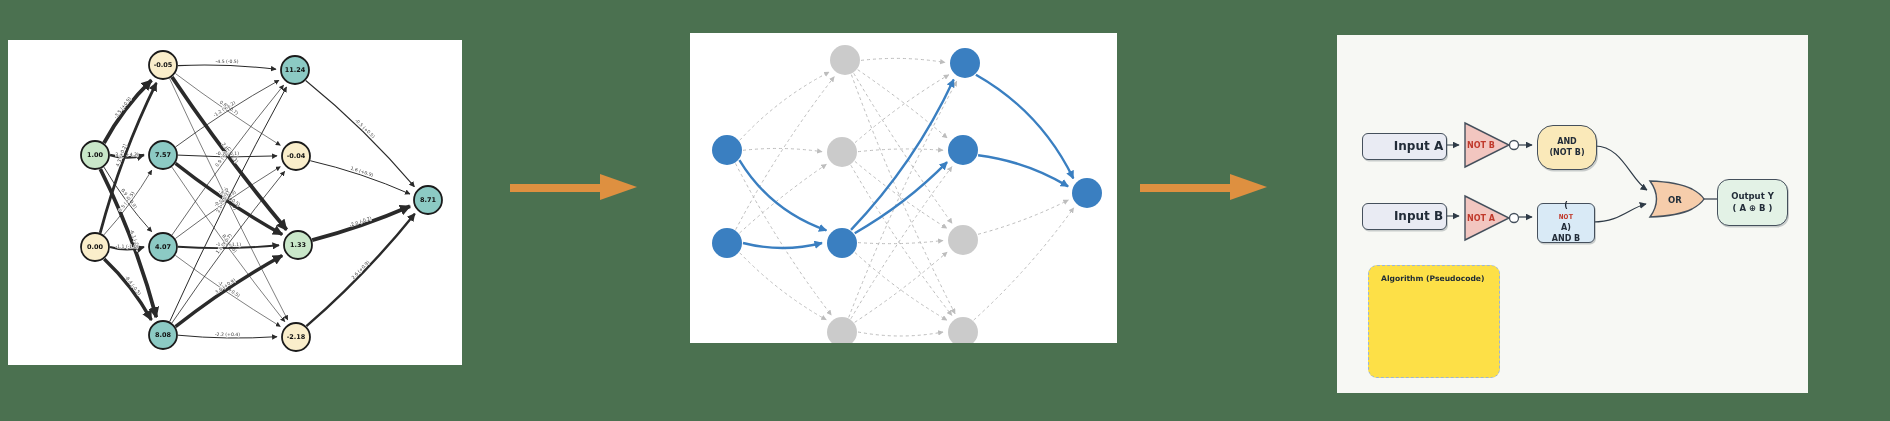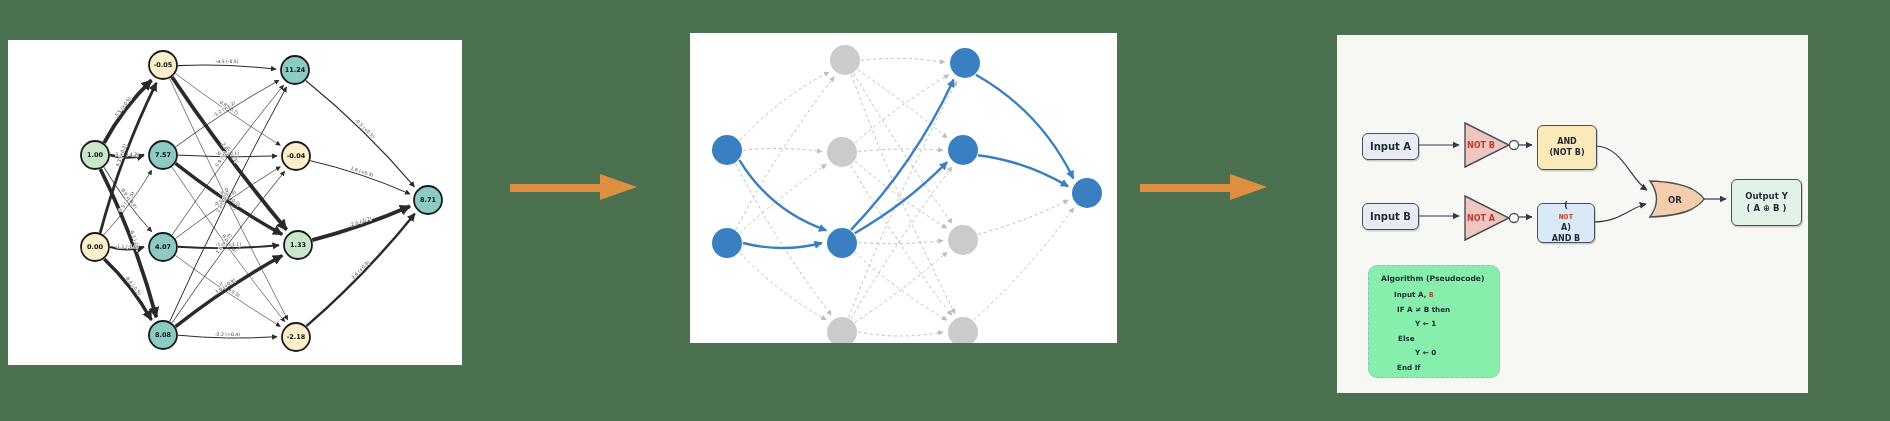--- a/index.html
+++ b/index.html
@@ -22,31 +22,31 @@
   .flow-arrow .shaft{position:absolute;left:0;top:10px;width:93px;height:8px;background:var(--arrow);}
   .flow-arrow .head{position:absolute;left:90px;top:0;width:0;height:0;
       border-top:13.5px solid transparent;border-bottom:13.5px solid transparent;
       border-left:37px solid var(--arrow);}
 
   
   .lbox{position:absolute;display:flex;flex-direction:column;align-items:center;justify-content:center;
         border:1.4px solid #45505c;border-radius:6px;font-weight:bold;color:#222c38;
         box-shadow:1px 1.5px 0 rgba(60,70,80,.25);line-height:1.35;text-align:center;}
   .lbox span{display:block;}
-  .box-input{left:25px;top:98px;width:55px;height:25px;background:#e9ebf3;font-size:10px;}
+  .box-input{left:25px;top:98px;width:55px;height:25px;background:#e9ebf3;font-size:12px;padding-left:28px;}
   #input-b-box{top:168px;border-radius:6px;}
-  .box-and{left:200px;top:90px;width:58px;height:43px;background:#fae9b9;font-size:8px;}
+  .box-and{left:200px;top:90px;width:58px;height:43px;background:#fae9b9;font-size:8px;border-radius:16px;}
   .box-andb{left:200px;top:168px;width:56px;height:38px;background:#d9eaf6;font-size:8px;}
-  .box-out{left:394px;top:144px;width:69px;height:45px;background:#e3f2e6;font-size:8.5px;}
+  .box-out{left:380px;top:144px;width:69px;height:45px;background:#e3f2e6;font-size:8.5px;border-radius:12px;}
   .red{color:#c0392b;font-family:Liberation Mono, monospace;}
   .gate-red{fill:#c0392b;font:bold 8px "DejaVu Sans",sans-serif;}
   .gate-dark{fill:#23303c;font:bold 8.5px "DejaVu Sans",sans-serif;}
 
   
-  .algo{position:absolute;left:31px;top:230px;width:132px;height:113px;background:#86efac;
+  .algo{position:absolute;left:31px;top:230px;width:132px;height:113px;background:#fde047;
         border:1.2px dashed #9db6d6;border-radius:9px;color:#1d2a36;font-weight:bold;
         box-sizing:border-box;padding:8px 6px 0 0;}
   .algo-title{font-size:7.6px;padding-left:12px;margin-bottom:5px;}
   .algo-line{font-size:7.2px;line-height:14.5px;white-space:pre;}
 </style>
 </head>
 <body>
 
 <div class="stage" id="stage" style="background: rgb(75, 113, 80);">
 
@@ -457,23 +457,15 @@
         </span>
       <span>AND B</span>
     </div>
     <div class="lbox box-out">
       <span>Output Y</span>
       <span>( A ⊕ B )</span>
     </div>
 
     <div class="algo">
       <div class="algo-title">Algorithm (Pseudocode)</div>
-      <div id="algo-lines">
-          <div class="algo-line" style="padding-left: 25px;"><span>Input A, </span><span class="red">B</span></div>
-          <div class="algo-line" style="padding-left: 28px;"><span>IF A ≠ B then</span></div>
-          <div class="algo-line" style="padding-left: 46px;"><span>Y ← 1</span></div>
-          <div class="algo-line" style="padding-left: 29px;"><span>Else</span></div>
-          <div class="algo-line" style="padding-left: 46px;"><span>Y ← 0</span></div>
-          <div class="algo-line" style="padding-left: 28px;"><span>End If</span></div>
-        </div>
     </div>
   </section>
 </div>
 
 </body></html>

